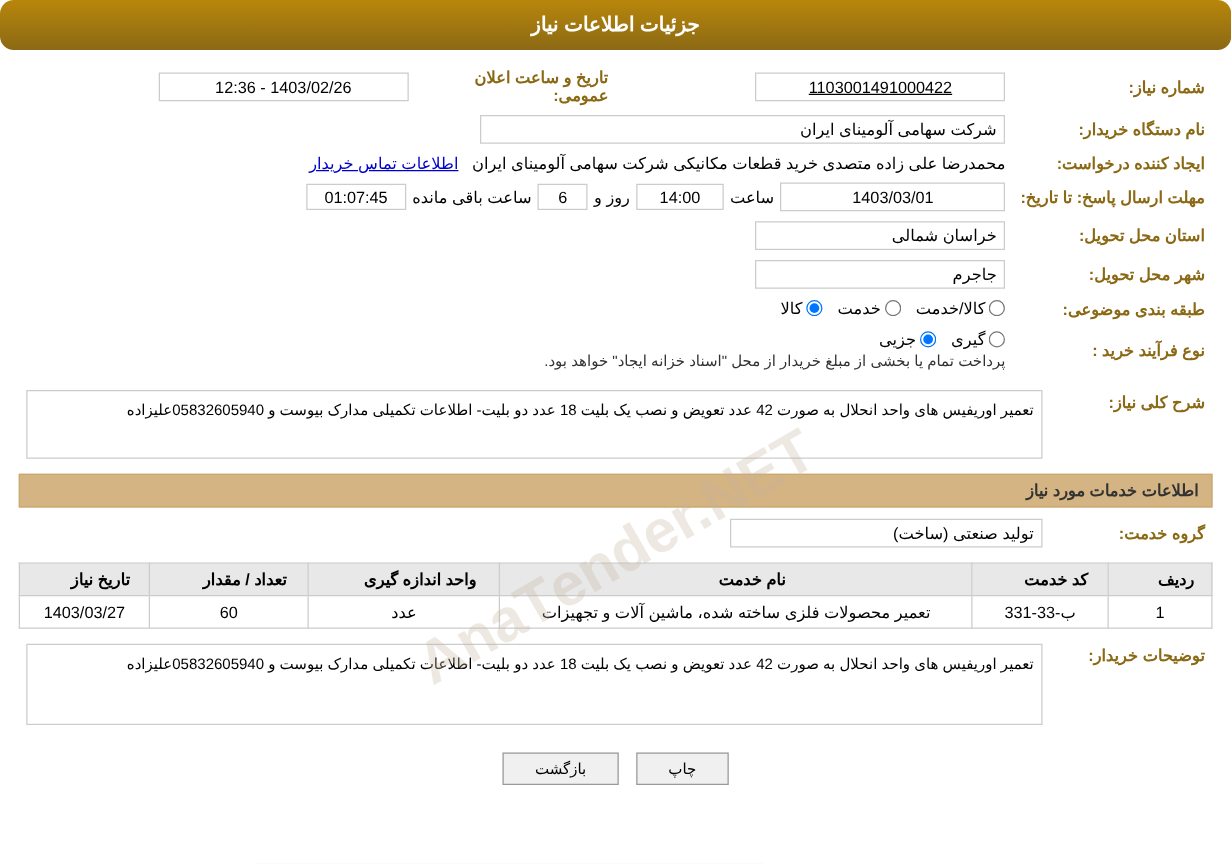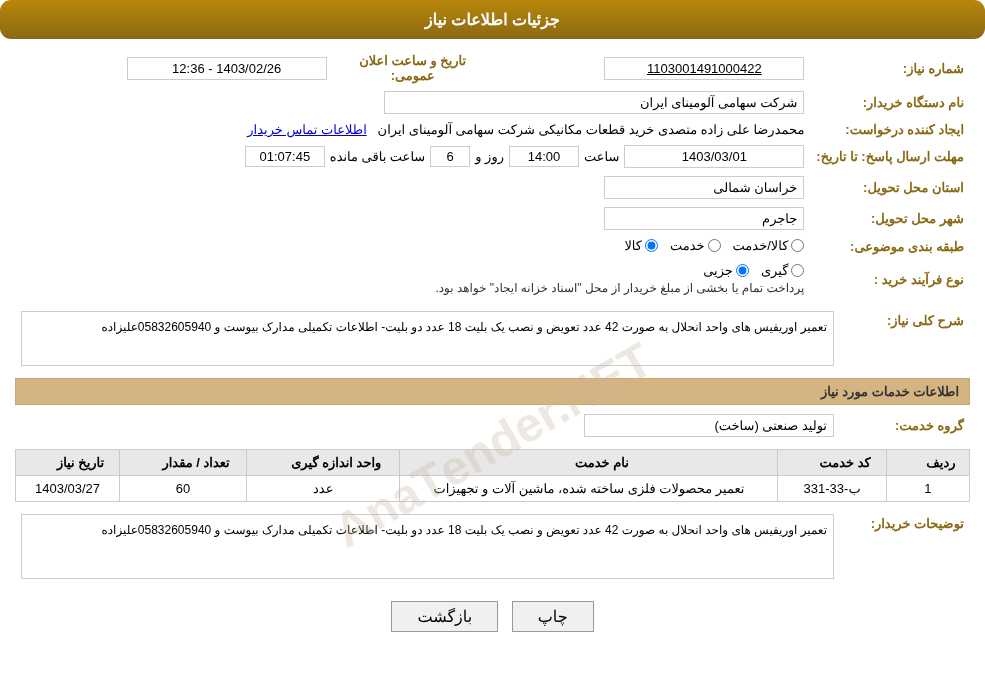--- a/index.html
+++ b/index.html
@@ -103,21 +103,21 @@
     }
     .button-area {
       text-align: center;
       padding: 10px;
     }
     .btn {
       padding: 5px 25px;
       margin: 0 5px;
       cursor: pointer;
       font-family: Tahoma, Arial, sans-serif;
-      font-size: 16px;
+      font-size: 12px;
     }
     .btn-print {
       background: #f0f0f0;
       border: 1px solid #999;
     }
     .btn-back {
       background: #f0f0f0;
       border: 1px solid #999;
     }
     .radio-group {
@@ -185,21 +185,21 @@
   <div class="content-area">
 
     <table class="info-table">
 
       <tbody>
           <tr>
         <td class="label-cell">شماره نیاز:</td>
         <td class="value-cell">
           <span class="announcement-id-box">1103001491000422</span>
         </td>
-        <td style="width:160px; text-align:center; color:#8B6914; font-weight:bold;">تاریخ و ساعت اعلان عمومی:</td>
+        <td style="width:160px; text-align:right; color:#8B6914; font-weight:bold;">تاریخ و ساعت اعلان عمومی:</td>
         <td>
           <span class="date-box">1403/02/26 - 12:36</span>
         </td>
       </tr>
 
       <tr>
         <td class="label-cell">نام دستگاه خریدار:</td>
         <td class="value-cell" colspan="3">
           <span class="input-box-wide" style="width:420px;">شرکت سهامی آلومینای ایران</span>
         </td>

